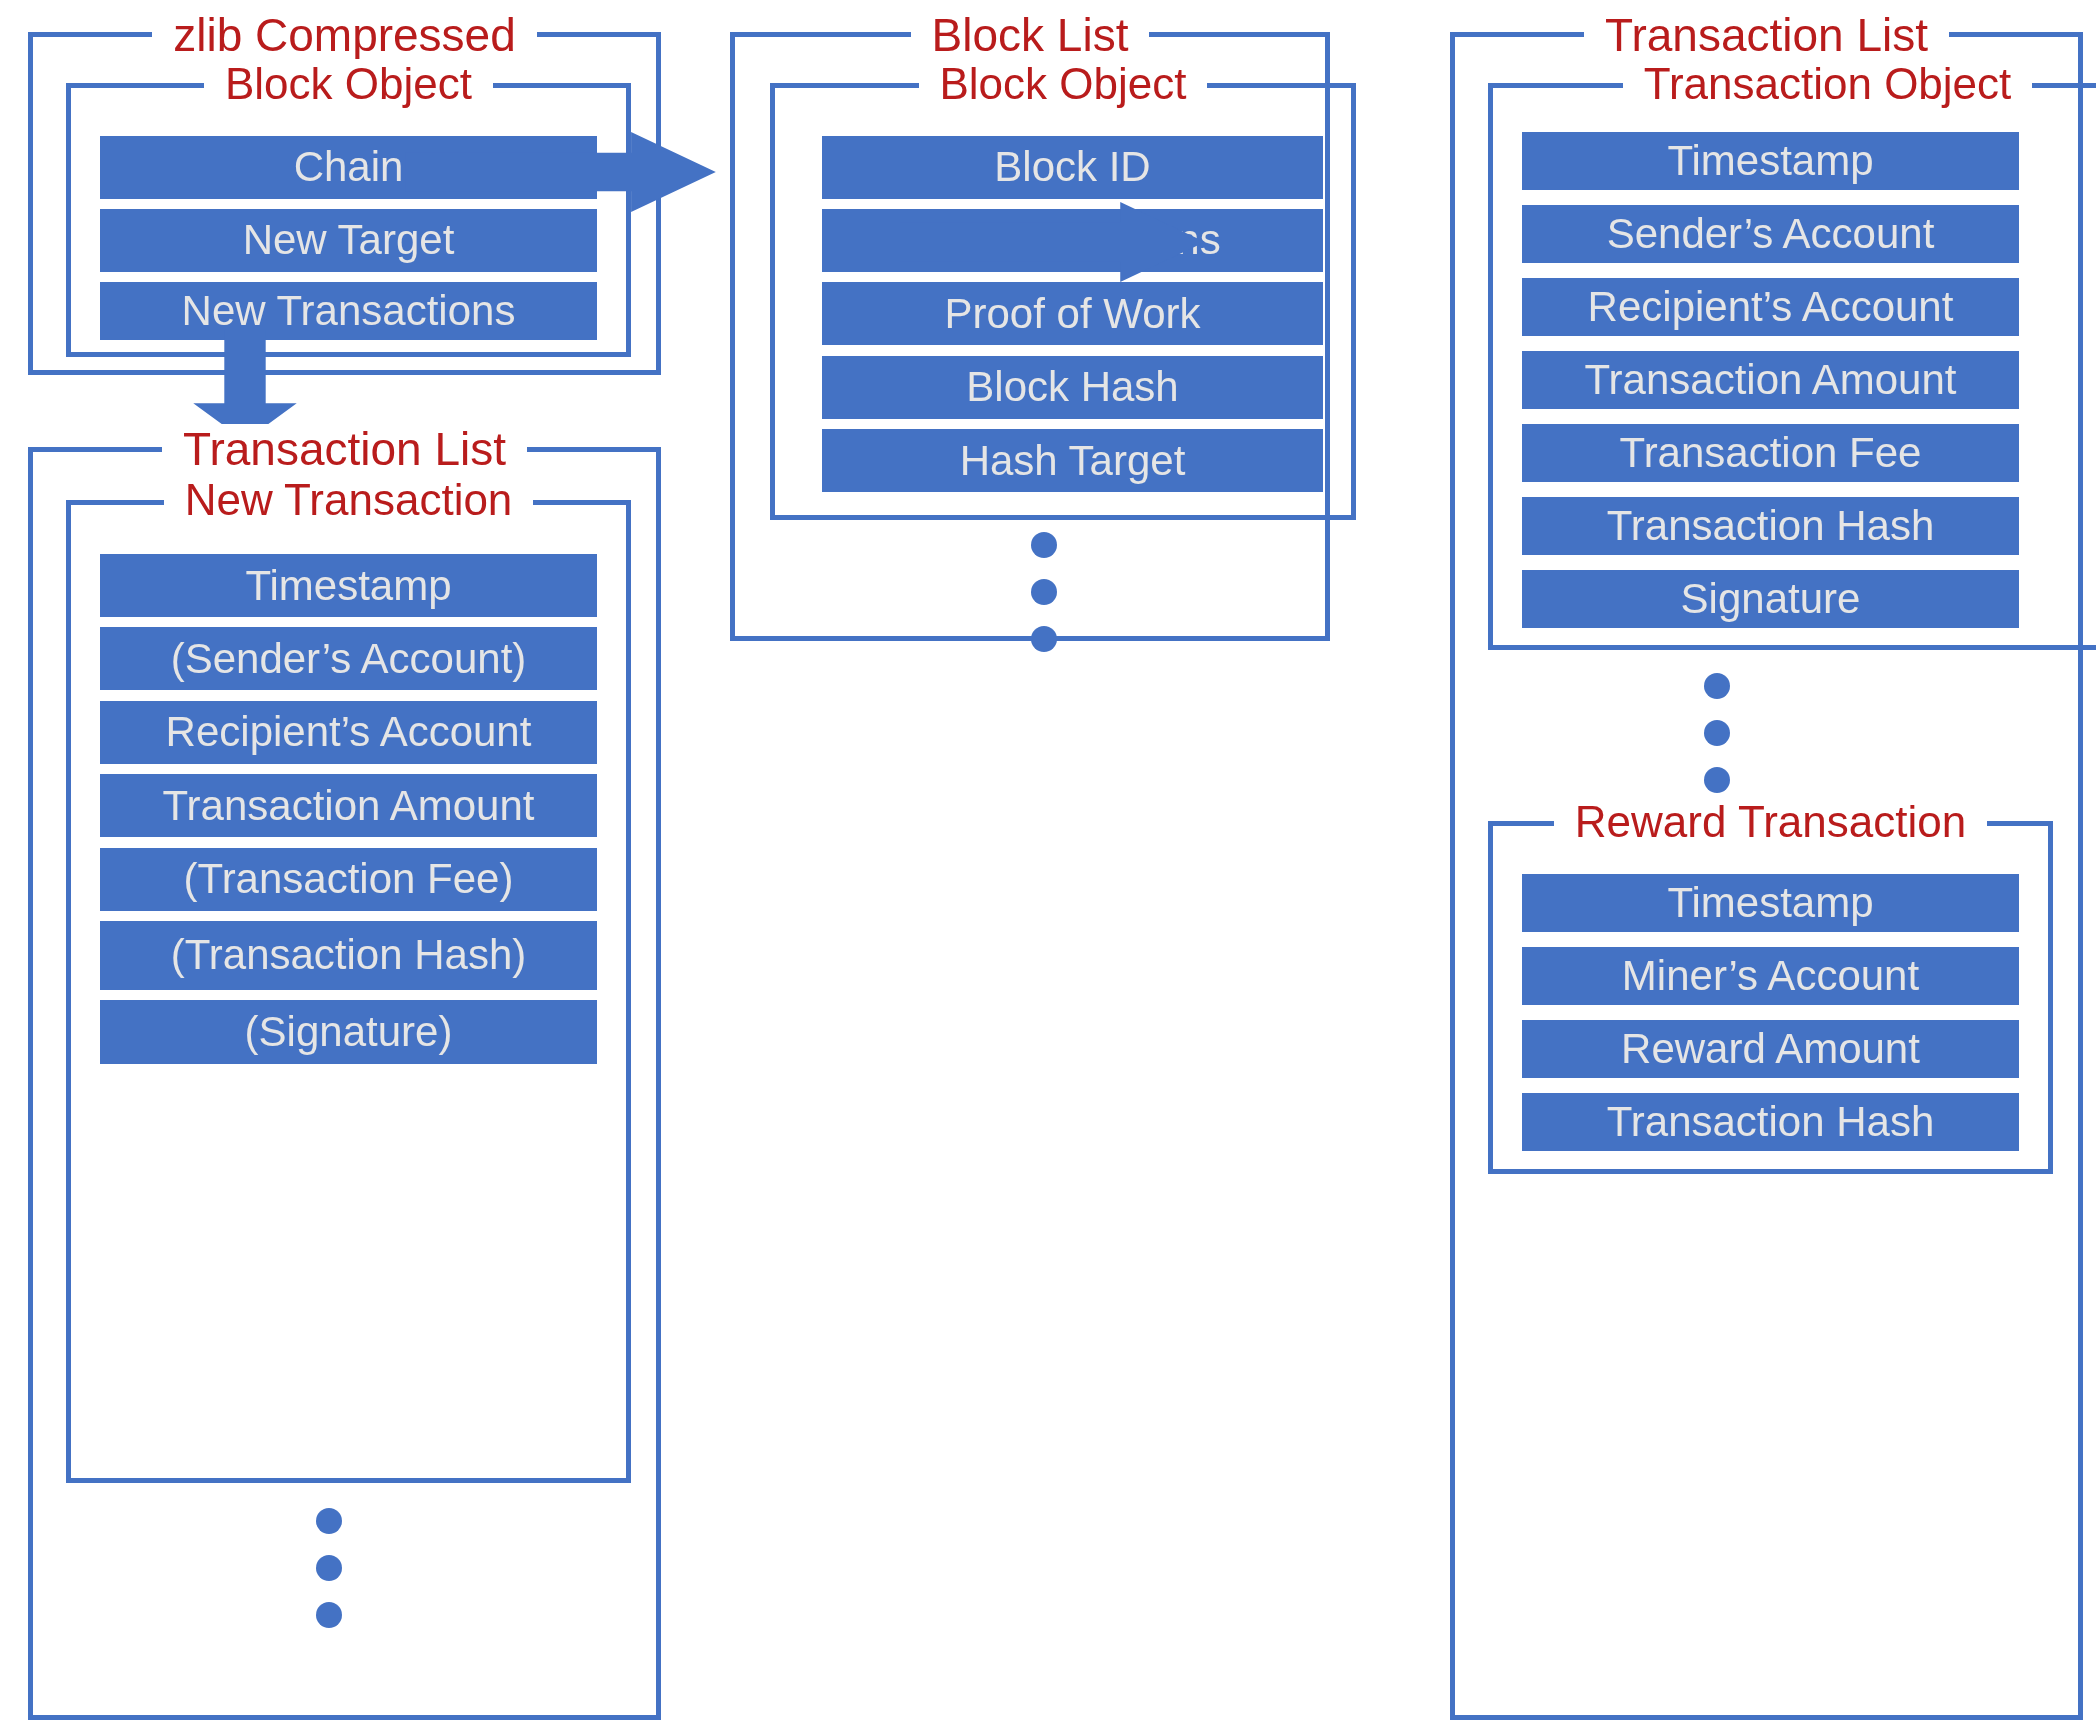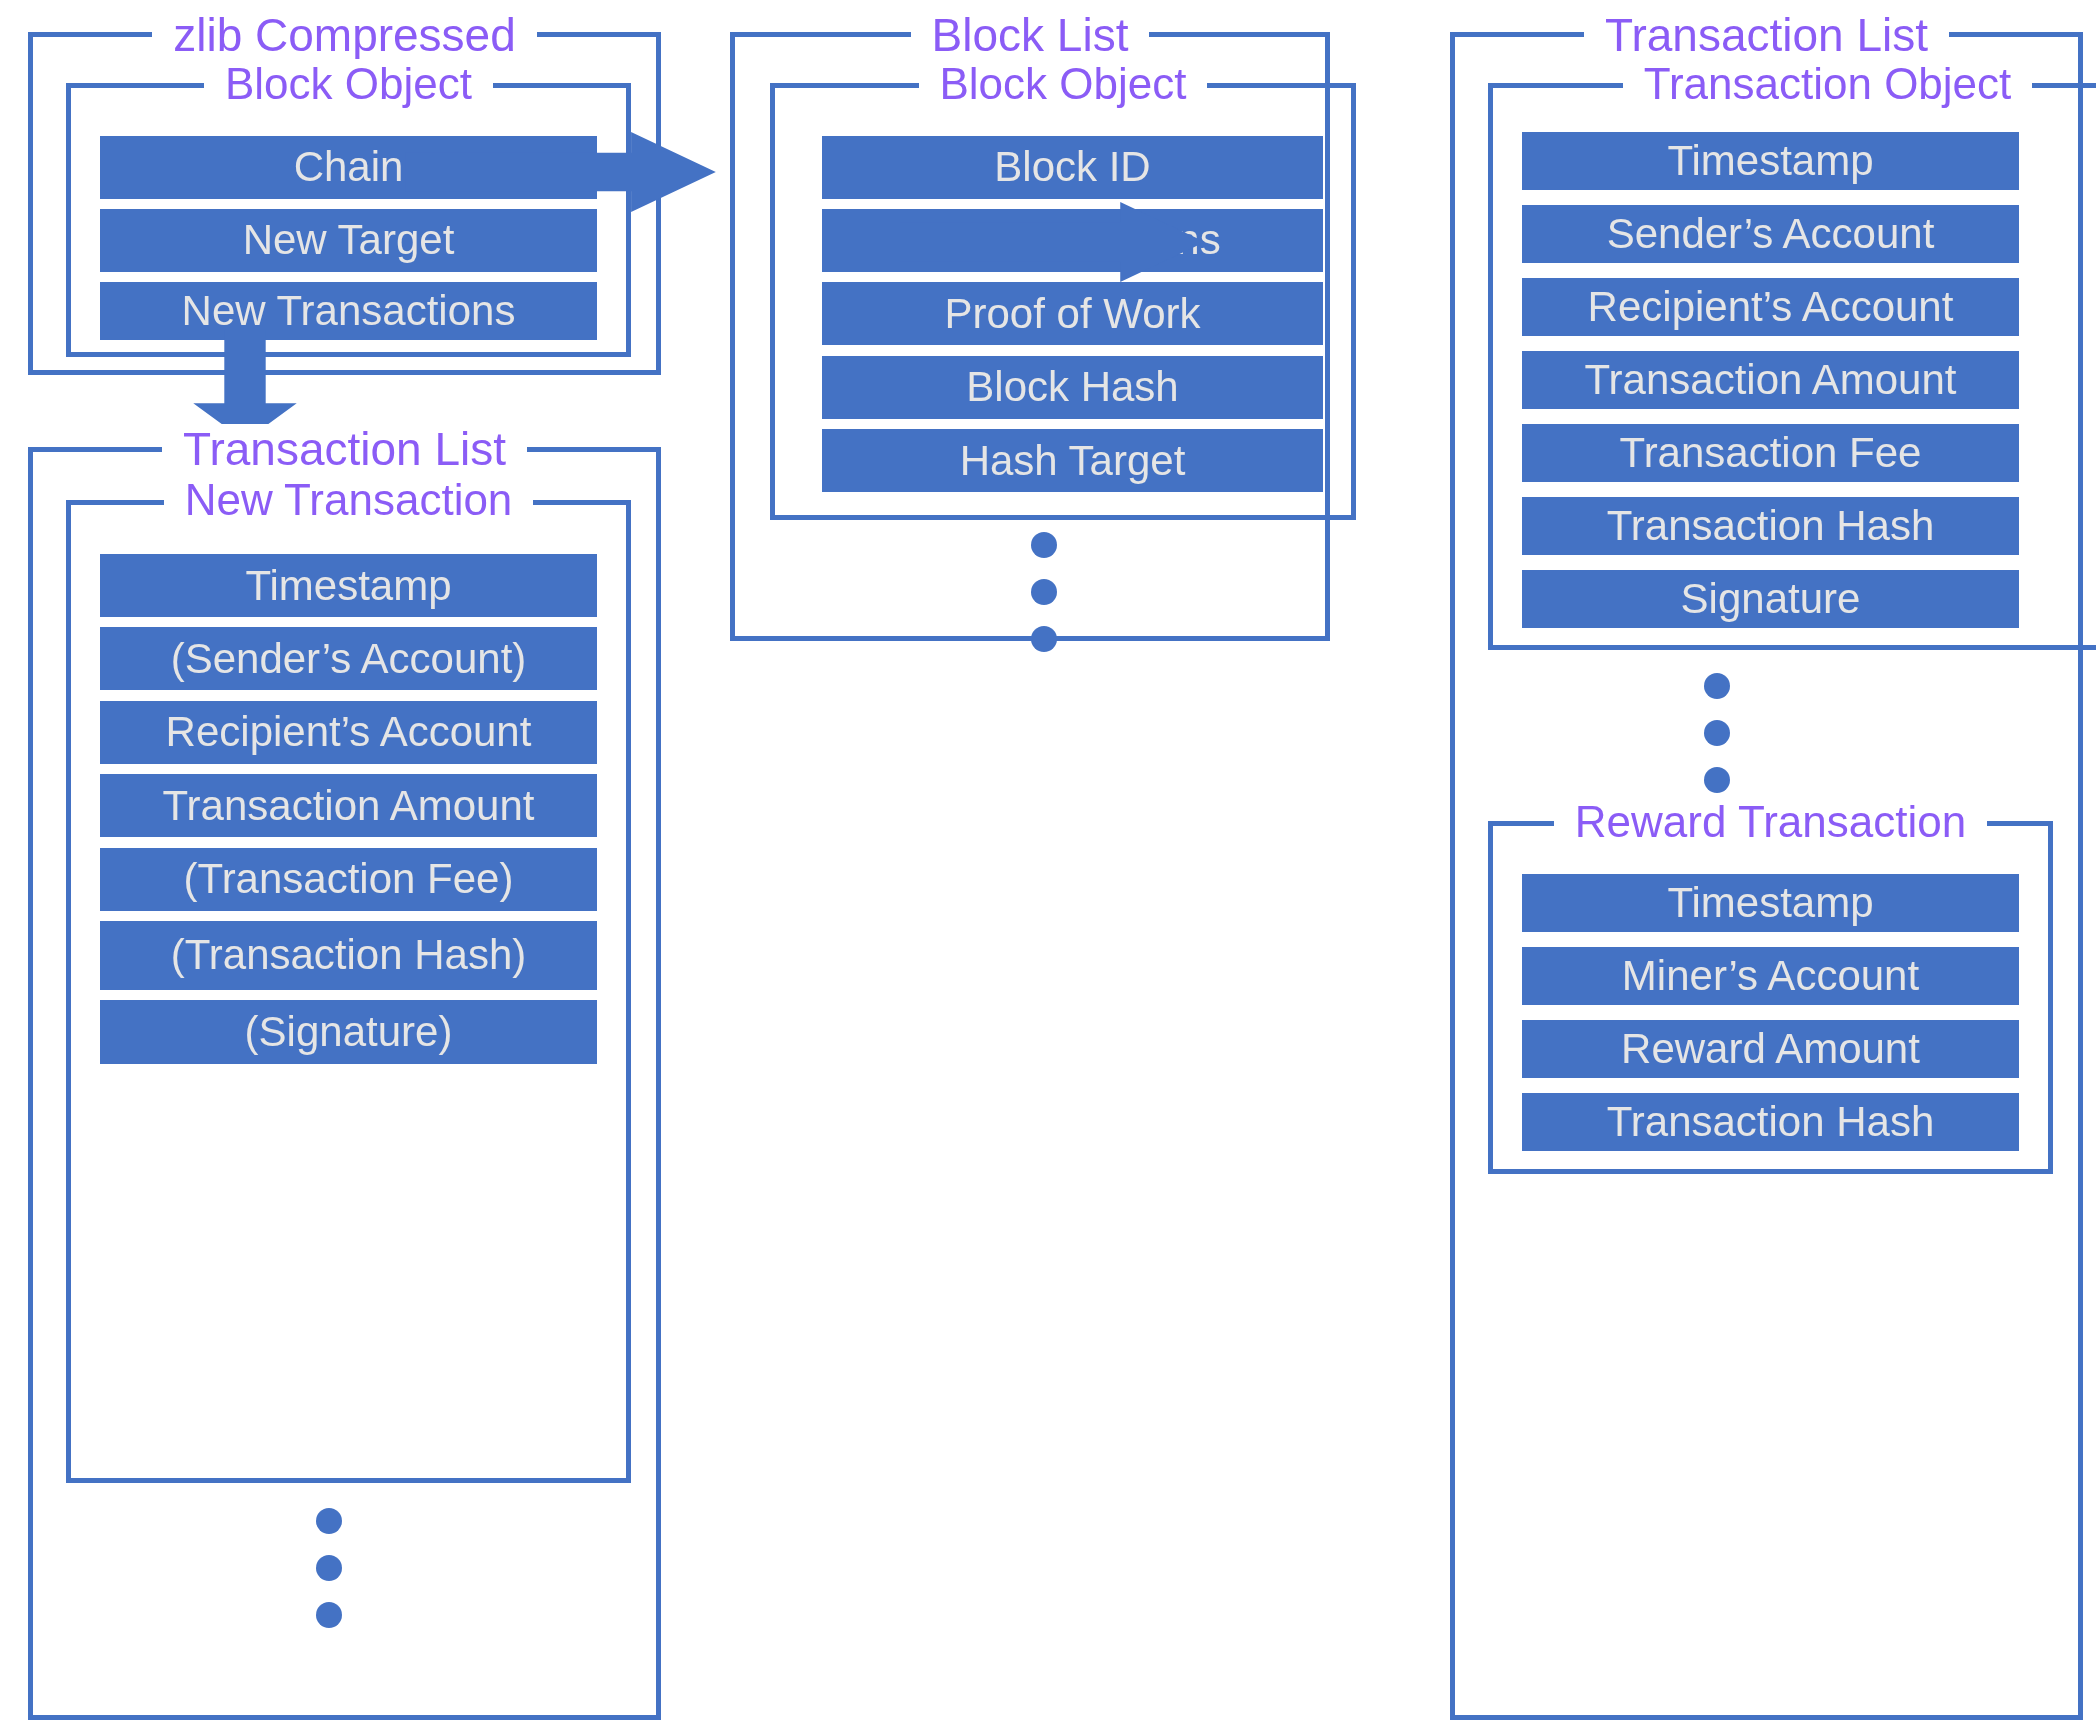--- a/index.html
+++ b/index.html
@@ -33,21 +33,21 @@
     left: 0;
     right: 0;
     text-align: center;
     z-index: 5;
     pointer-events: none;
   }
   .group > .g-legend span {
     display: inline-block;
     background: #ffffff;
     padding: 0 21px;
-    color: #8b5cf6;
+    color: #b91c1c;
     line-height: 1.12;
     white-space: nowrap;
   }
 
   
   .fields {
     position: absolute;
     box-sizing: border-box;
   }
   .bar {

